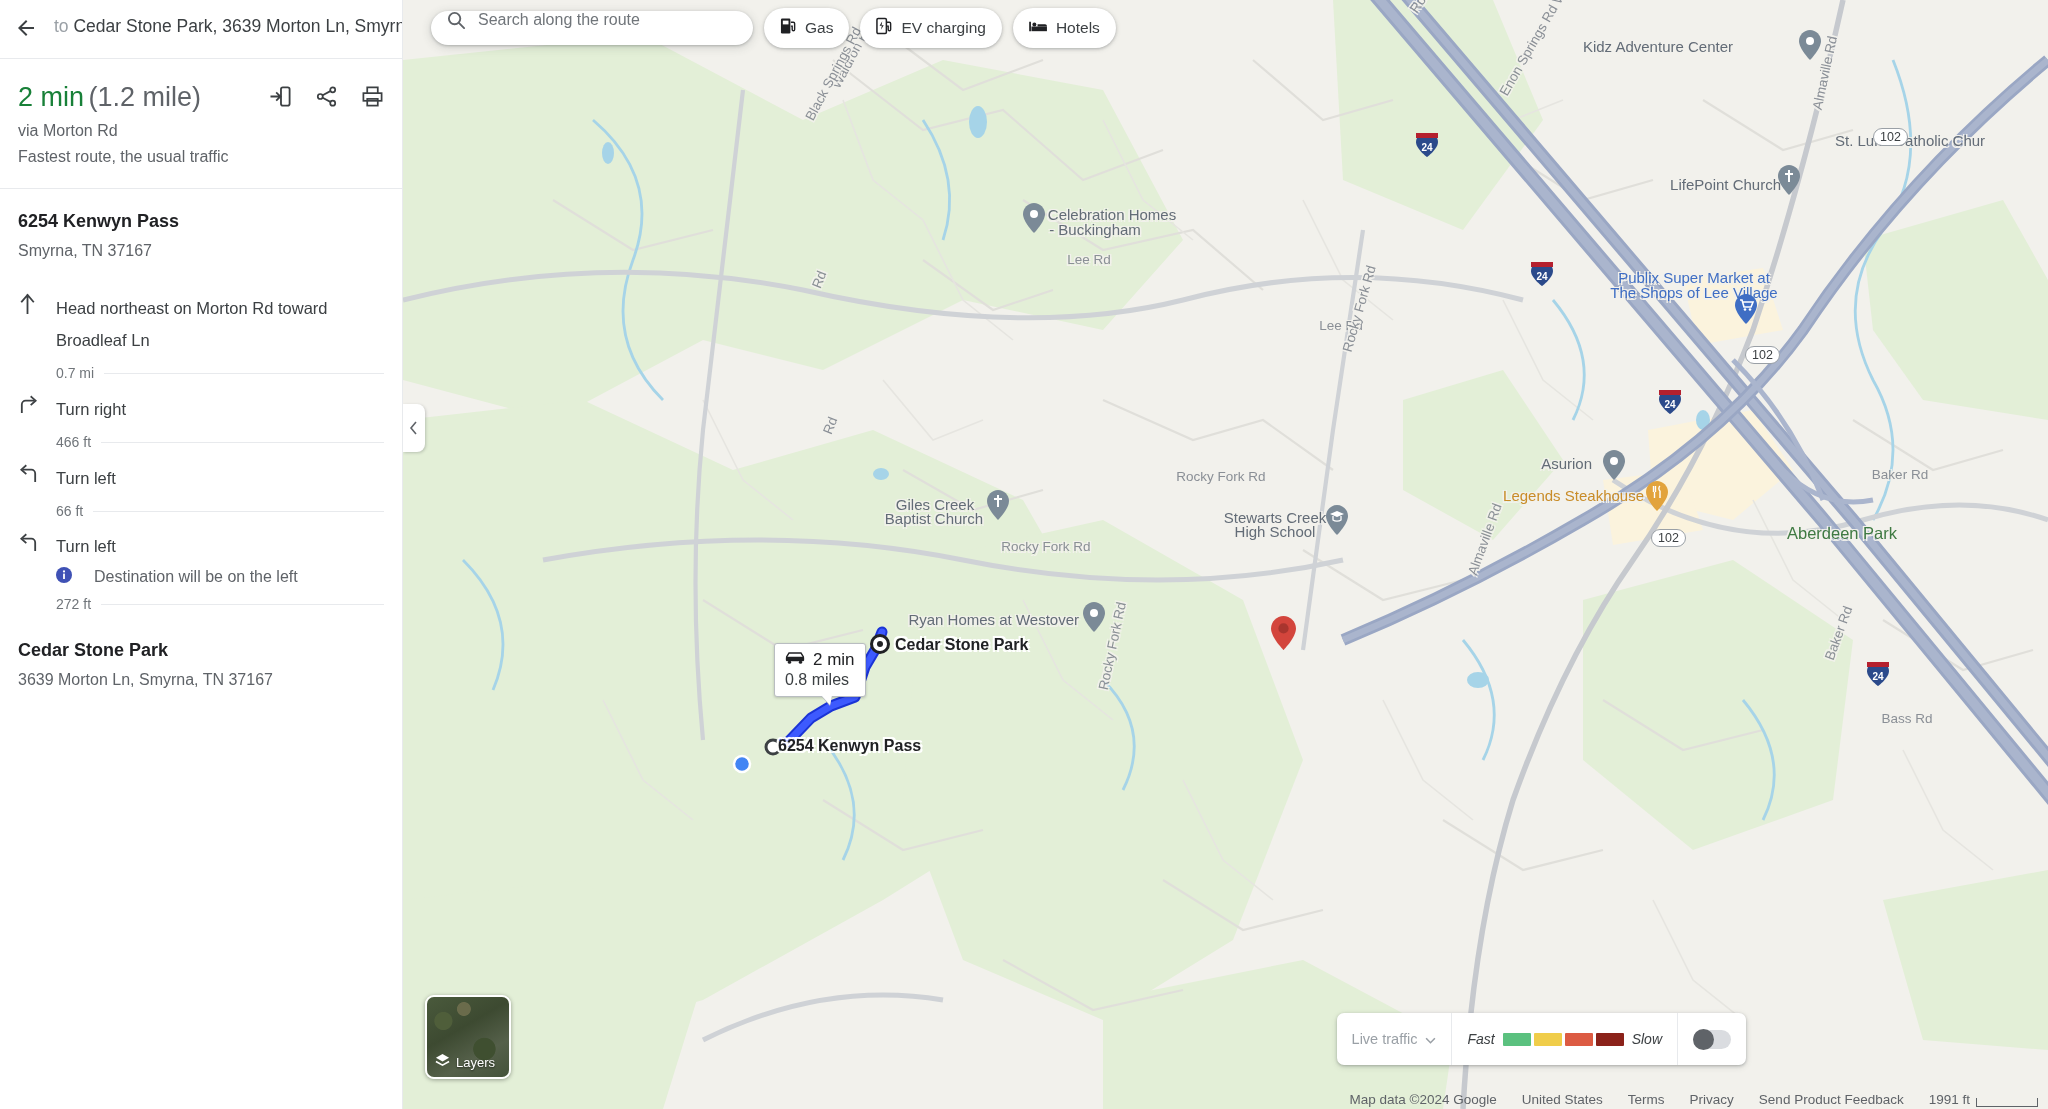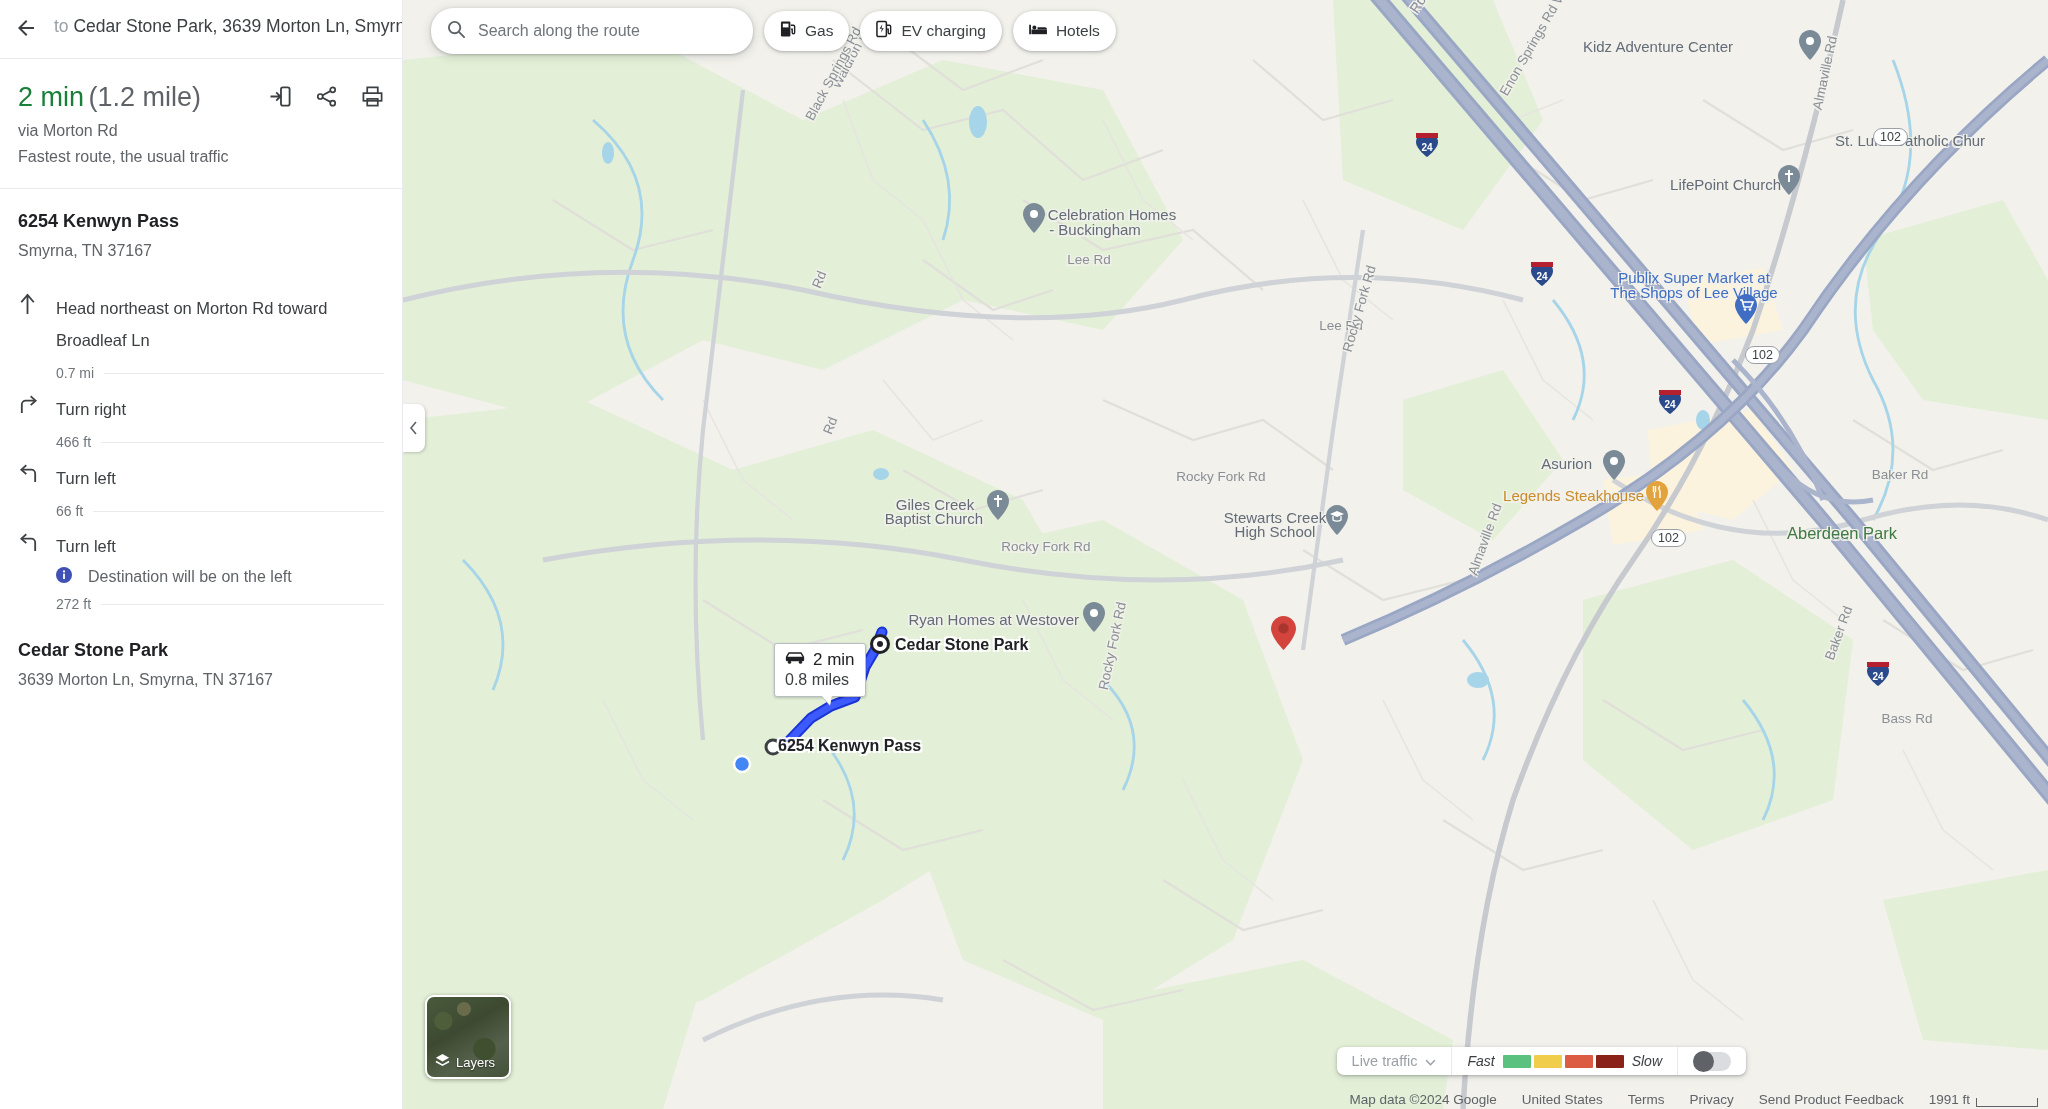--- a/index.html
+++ b/index.html
@@ -34,37 +34,37 @@
   .act-ico { cursor: pointer; }
 
   .endpoint { padding: 20px 18px 14px 18px; }
   .ep-name { font-size: 18px; color: #202124; font-weight: 700; line-height: 24px; }
   .ep-sub { font-size: 16px; color: #5f6368; margin-top: 7px; line-height: 22px; }
 
   .steps { padding: 6px 0 0 0; }
   .step-row { display: flex; align-items: flex-start; padding: 9px 18px 7px 18px; gap: 0; cursor: pointer; }
   .step-ico { width: 38px; flex: 0 0 38px; padding-top: 2px; display:flex; justify-content:flex-start; }
   .step-txt { font-size: 16.5px; color: #3c4043; line-height: 32px; padding-top: 1px; }
-  .step-note { display: flex; align-items: center; gap: 16px; margin-top: 5px; }
+  .step-note { display: flex; align-items: center; gap: 22px; margin-top: 5px; }
   .info-ico { flex: 0 0 16px; }
   .step-note-txt { font-size: 16px; color: #5f6368; }
   .dist-row { display: flex; align-items: center; padding: 2px 18px 2px 56px; gap: 10px; }
   .dist-txt { font-size: 14px; color: #70757a; white-space: nowrap; }
   .dist-rule { flex: 1; height: 1px; background: #e8eaed; }
 
   
   .map { position: relative; flex: 1; height: 1109px; overflow: hidden; background: #eaf3e4; }
   .map-canvas { position: absolute; inset: 0; }
 
   
   .map-top { position: absolute; top: 8px; left: 28px; display: flex; gap: 11px; align-items: center; z-index: 40; }
   .searchbar {
-    width: 322px; height: 46px; background: #fff; border-radius: 22px;
+    width: 322px; height: 34px; background: #fff; border-radius: 22px;
     box-shadow: 0 1px 3px rgba(60,64,67,.32), 0 2px 8px 2px rgba(60,64,67,.12);
-    display: flex; align-items: center; padding: 0 16px; gap: 12px; cursor: text;
+    display: flex; align-items: flex-start; padding: 0 16px; gap: 12px; cursor: text;
   }
   .search-ph { font-size: 16px; color: #70757a; }
   .chip {
     height: 40px; background: #fff; border-radius: 21px; display: flex; align-items: center;
     gap: 8px; padding: 0 16px; cursor: pointer;
     box-shadow: 0 1px 3px rgba(60,64,67,.30), 0 1px 5px 1px rgba(60,64,67,.10);
     font-size: 15.5px; color: #3c4043;
   }
 
   
@@ -85,21 +85,21 @@
       radial-gradient(circle at 20% 30%, #4f5e3a 0 10%, transparent 11%),
       radial-gradient(circle at 70% 65%, #3f4f30 0 14%, transparent 15%),
       radial-gradient(circle at 45% 15%, #6a6b4b 0 8%, transparent 9%),
       linear-gradient(150deg,#4a5a3c 0%,#3d4a31 40%,#55604a 70%,#44523a 100%);
   }
   .layers-label { position: absolute; left: 0; bottom: 5px; width: 100%; display: flex; align-items: center; gap: 6px; padding-left: 8px; }
   .layers-text { color: #fff; font-size: 13px; text-shadow: 0 1px 2px rgba(0,0,0,.6); }
 
   
   .traffic-bar {
-    position: absolute; right: 302px; bottom: 34px; height: 28px; background: #fff;
+    position: absolute; right: 302px; bottom: 44px; height: 52px; background: #fff;
     border-radius: 7px; display: flex; align-items: stretch; z-index: 30;
     box-shadow: 0 1px 3px rgba(60,64,67,.32), 0 2px 6px rgba(60,64,67,.15);
     font-size: 14.5px;
   }
   .tb-sec { display: flex; align-items: center; padding: 0 15px; gap: 8px; }
   .tb-sec + .tb-sec { border-left: 1px solid #e8eaed; }
   .tb-label { color: #9aa0a6; }
   .tb-fast, .tb-slow { color: #3c4043; font-style: italic; font-size: 14px; }
   .swatches { display: flex; gap: 3px; }
   .sw { width: 28px; height: 13px; border-radius: 1px; }

